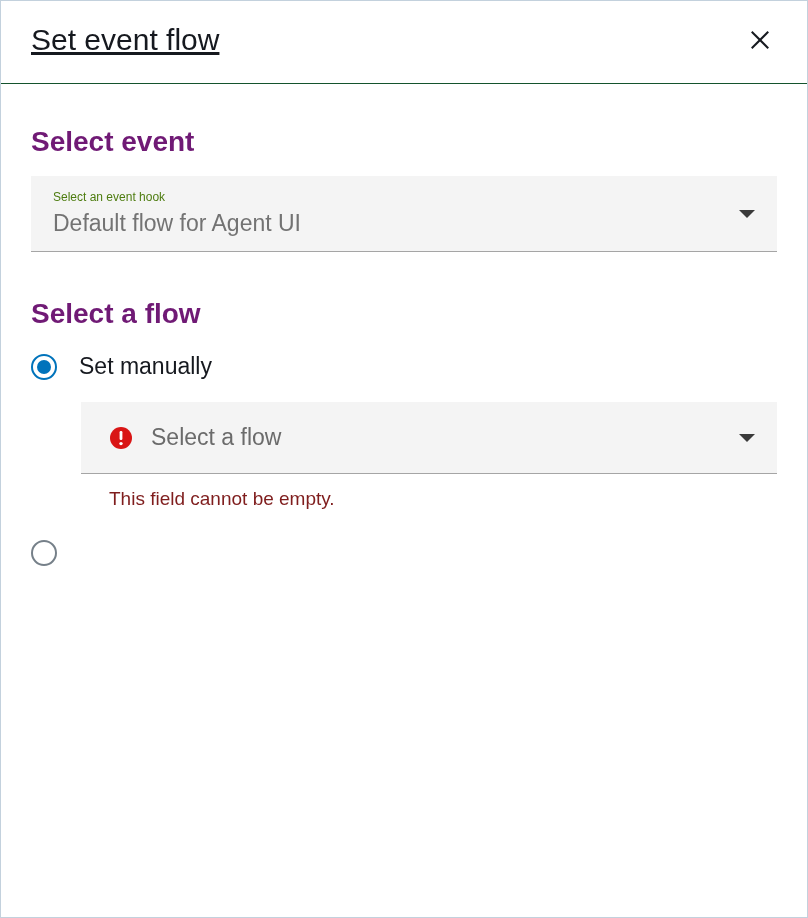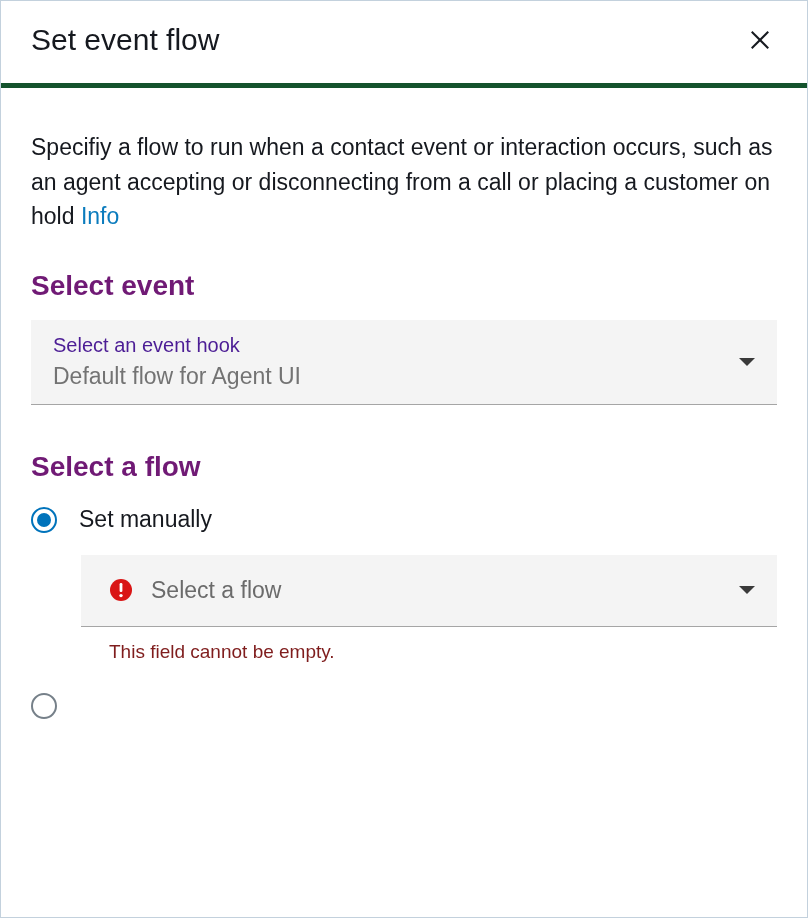--- a/index.html
+++ b/index.html
@@ -14,21 +14,22 @@
       width: 808px;
       height: 918px;
       border: 1px solid #c3d1dd;
       background: #fff;
     }
     .panel-header {
       display: flex;
       align-items: center;
       justify-content: space-between;
       padding: 22px 30px 26px 30px;
-      border-bottom: 5px solid #14532d;
+      border-bottom: 1px solid #14532d;
+      text-decoration: underline;
     }
     .panel-title {
       font-size: 30px;
       font-weight: 400;
       color: #16191f;
     }
     .close-btn {
       background: none;
       border: none;
       cursor: pointer;
@@ -67,22 +68,22 @@
       cursor: pointer;
       position: relative;
       margin-bottom: 46px;
     }
     .dropdown-inner-col {
       flex: 1;
       display: flex;
       flex-direction: column;
     }
     .dropdown-mini-label {
-      font-size: 20px;
-      color: #4c1d95;
+      font-size: 12px;
+      color: #4d7c0f;
       margin-bottom: 6px;
     }
     .dropdown-value {
       font-size: 23px;
       color: #737373;
     }
     .caret {
       width: 0; height: 0;
       border-left: 8px solid transparent;
       border-right: 8px solid transparent;
@@ -161,23 +162,20 @@
     <button class="close-btn">
       <svg viewBox="0 0 24 24">
         <line x1="3" y1="3" x2="21" y2="21" stroke="#16191f" stroke-width="2.2"></line>
         <line x1="21" y1="3" x2="3" y2="21" stroke="#16191f" stroke-width="2.2"></line>
       </svg>
     </button>
   </div>
 
   <div class="panel-body">
 
-    <p class="description">
-      <span>Specifiy a flow to run when a contact event or interaction occurs, such as an agent accepting or disconnecting from a call or placing a customer on hold </span><a class="info-link">Info</a>
-    </p>
 
     <div class="section-label">Select event</div>
 
     <div class="dropdown">
       <div class="dropdown-inner-col">
         <div class="dropdown-mini-label">Select an event hook</div>
         <div class="dropdown-value">Default flow for Agent UI</div>
       </div>
       <div class="caret"></div>
     </div>

